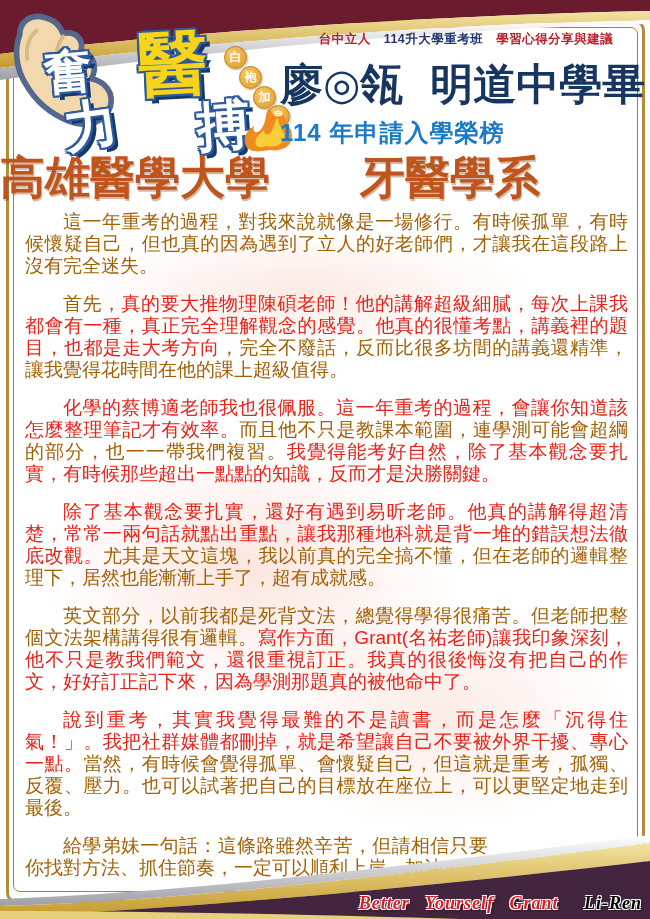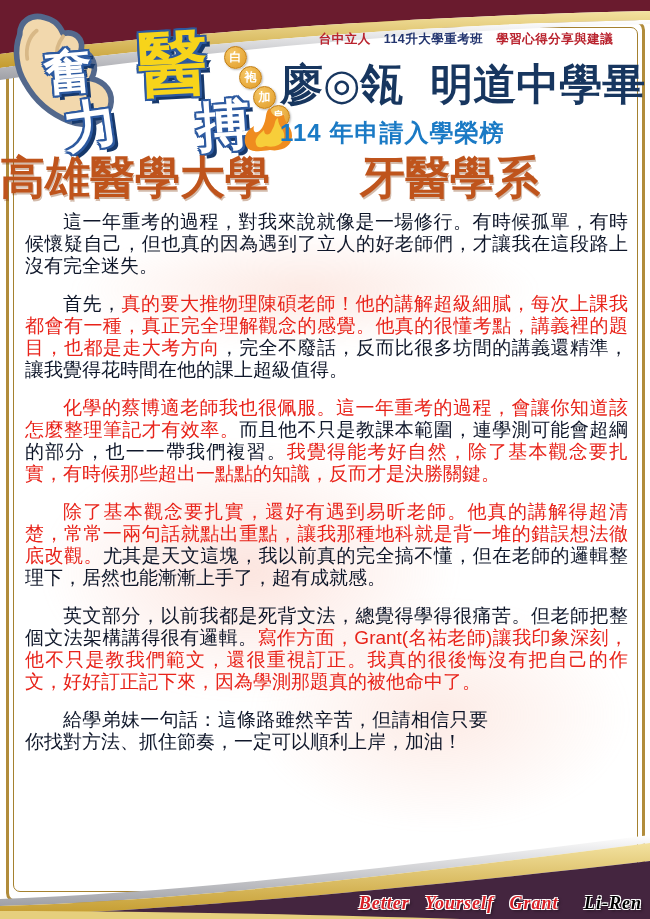--- a/index.html
+++ b/index.html
@@ -74,21 +74,21 @@
   .b1{left:0;top:0;} .b2{left:15px;top:20px;} .b3{left:29px;top:40px;} .b4{left:43px;top:59px;}
   .flame{position:absolute;left:240px;top:106px;width:54px;height:48px;}
   .arm{position:absolute;left:6px;top:8px;width:118px;height:132px;}
   
   .body-text{position:absolute;left:25px;top:211px;width:603px;}
   .body-para{
     margin:0 0 16px 0;font-size:19px;line-height:22px;font-weight:500;
     text-indent:2em;letter-spacing:0;color:#151515;text-align:justify;
   }
   .body-para.narrow{padding-right:140px;}
-  .seg-black{color:#0f172a;}
+  .seg-black{color:#a16207;}
   .seg-red{color:#e8231a;}
   
   .footer-bands{position:absolute;left:0;bottom:0;width:650px;height:90px;}
   .slogan{
     position:absolute;right:8px;bottom:5px;z-index:5;white-space:nowrap;
     font-family:"Liberation Serif","DejaVu Serif",serif;
     font-style:italic;font-weight:bold;font-size:18px;letter-spacing:1px;word-spacing:10px;
   }
   .slogan .s-red{
     color:#d91f26;
@@ -163,20 +163,21 @@
   <div class="subtitle">114 年申請入學榮榜</div>
 
   <div class="admission">高雄醫學大學　　牙醫學系</div>
 
   <div class="body-text">
       <p class="body-para"><span class="seg-black">這一年重考的過程，對我來說就像是一場修行。有時候孤單，有時候懷疑自己，但也真的因為遇到了立人的好老師們，才讓我在這段路上沒有完全迷失。</span></p>
       <p class="body-para"><span class="seg-black">首先，</span><span class="seg-red">真的要大推物理陳碩老師！他的講解超級細膩，每次上課我都會有一種，真正完全理解觀念的感覺。他真的很懂考點，講義裡的題目，也都是走大考方向</span><span class="seg-black">，完全不廢話，反而比很多坊間的講義還精準，讓我覺得花時間在他的課上超級值得。</span></p>
       <p class="body-para"><span class="seg-red">化學的蔡博適老師我也很佩服。這一年重考的過程，會讓你知道該怎麼整理筆記才有效率。</span><span class="seg-black">而且他不只是教課本範圍，連學測可能會超綱的部分，也一一帶我們複習。</span><span class="seg-red">我覺得能考好自然，除了基本觀念要扎實，有時候那些超出一點點的知識，反而才是決勝關鍵。</span></p>
       <p class="body-para"><span class="seg-red">除了基本觀念要扎實，還好有遇到易昕老師。他真的講解得超清楚，常常一兩句話就點出重點，讓我那種地科就是背一堆的錯誤想法徹底改觀。</span><span class="seg-black">尤其是天文這塊，我以前真的完全搞不懂，但在老師的邏輯整理下，居然也能漸漸上手了，超有成就感。</span></p>
       <p class="body-para"><span class="seg-black">英文部分，以前我都是死背文法，總覺得學得很痛苦。但老師把整個文法架構講得很有邏輯。</span><span class="seg-red">寫作方面，Grant(名祐老師)讓我印象深刻，他不只是教我們範文，還很重視訂正。我真的很後悔沒有把自己的作文，好好訂正記下來，因為學測那題真的被他命中了。</span></p>
+      <p class="body-para"><span class="seg-red">說到重考，其實我覺得最難的不是讀書，而是怎麼「沉得住氣！」。我把社群媒體都刪掉，就是希望讓自己不要被外界干擾、專心一點。</span><span class="seg-black">當然，有時候會覺得孤單、會懷疑自己，但這就是重考，孤獨、反覆、壓力。也可以試著把自己的目標放在座位上，可以更堅定地走到最後。</span></p>
       <p class="body-para narrow"><span class="seg-black">給學弟妹一句話：這條路雖然辛苦，但請相信只要你找對方法、抓住節奏，一定可以順利上岸，加油！</span></p>
     </div>
 
   <svg class="footer-bands" viewBox="0 0 650 90" preserveAspectRatio="none">
     <path d="M0,70 C190,64 430,34 650,6 L650,14 C430,42 190,72 0,77 Z" fill="url(#silverGrad)"></path>
     <path d="M0,77 C190,72 430,42 650,14 L650,32 C440,56 200,80 0,87 Z" fill="url(#goldGrad)"></path>
     <path d="M0,87 C200,80 440,56 650,32 L650,90 L0,90 Z" fill="#44253f"></path>
     <path d="M0,82 C160,82 330,86 460,90 L0,90 Z" fill="#e6cf7d"></path>
   </svg>
 

